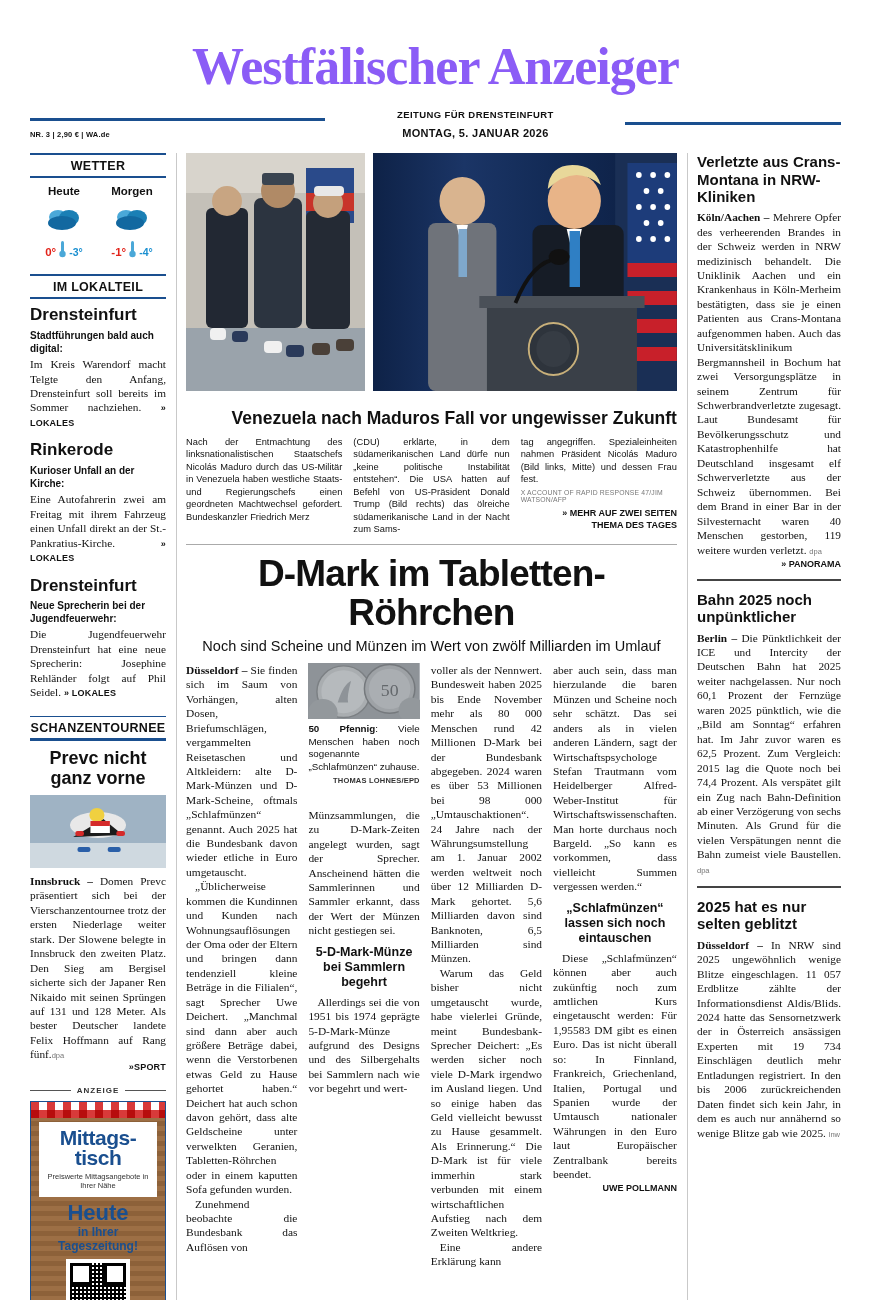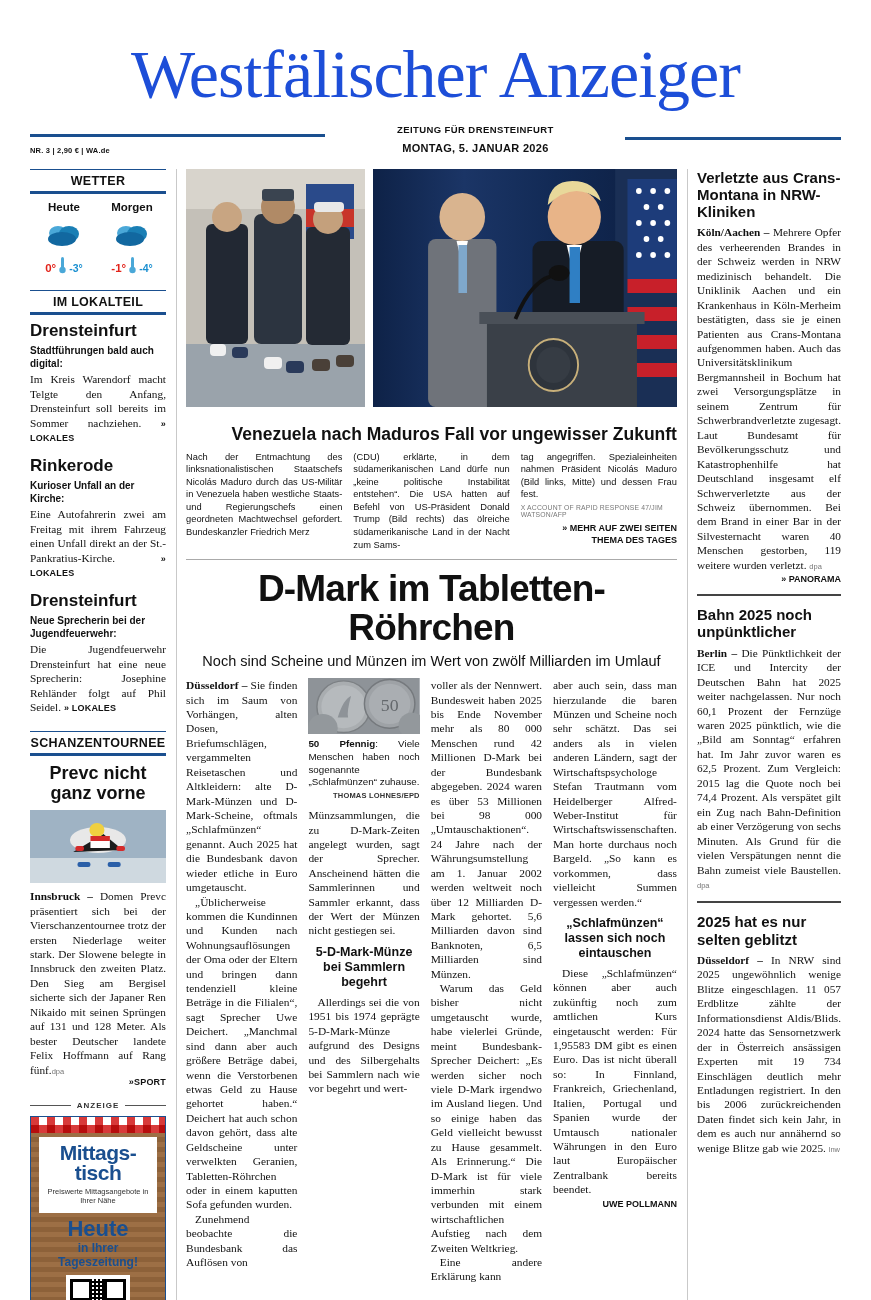--- a/index.html
+++ b/index.html
@@ -10,25 +10,25 @@
     color: #111;
     overflow: hidden;
     position: relative;
   }
   .page { width: 871px; height: 1300px; position: relative; padding: 0 30px; }
 
   
   .masthead { text-align: center; padding-top: 42px; }
   .masthead-title {
     font-family: "Liberation Serif", serif;
-    font-weight: 400;
-    font-size: 68px;
+    font-weight: 700;
+    font-size: 52px;
     letter-spacing: -1px;
     line-height: 0.95;
-    color: #1d4ed8;
+    color: #8b5cf6;
   }
   .masthead-rule-row {
     display: flex; align-items: center; justify-content: center;
     margin-top: 16px; gap: 0;
   }
   .mh-line { height: 3px; background: #1a4f8f; flex: 1 1 auto; }
   .mh-center { flex: 0 0 300px; text-align: center; }
   .mh-sub {
     font-family: "Liberation Sans", sans-serif;
     font-weight: 700; font-size: 9.5px; letter-spacing: 0.4px;
@@ -504,21 +504,21 @@
               <path d="M40 55 q8 -26 18 -30 q-6 22 -4 30 Z" fill="#8e9398"></path>
               <circle cx="110" cy="36" r="34" fill="#9ea2a6" stroke="#75797d" stroke-width="2"></circle>
               <circle cx="110" cy="36" r="28" fill="#aaaeb2"></circle>
               <text x="110" y="46" font-size="24" font-family="Liberation Serif, serif" fill="#64686c" text-anchor="middle">50</text>
               <circle cx="20" cy="70" r="20" fill="#93989c"></circle>
               <circle cx="140" cy="66" r="18" fill="#93989c"></circle>
             </svg>
           </div>
           <div class="figcap"><b>50 Pfennig</b><span>: Viele Menschen haben noch sogenannte „Schlafmünzen“ zuhause.</span></div>
           <div class="figcredit">THOMAS LOHNES/EPD</div>
-          <div class="body-txt" style="margin-top:8px">
+          <div class="body-txt" style="margin-top:23px">
             <p class="noind">Münzsammlungen, die zu D-Mark-Zeiten angelegt wurden, sagt der Sprecher. Anscheinend hätten die Sammlerinnen und Sammler erkannt, dass der Wert der Münzen nicht gestiegen sei.</p>
           </div>
           <div class="sub-head">5-D-Mark-Münze bei Sammlern begehrt</div>
           <div class="body-txt">
             <p>Allerdings sei die von 1951 bis 1974 geprägte 5-D-Mark-Münze aufgrund des Designs und des Silbergehalts bei Sammlern nach wie vor begehrt und wert-</p>
           </div>
         </div>
         <div class="art-col">
           <div class="body-txt">
             <p class="noind">voller als der Nennwert. Bundesweit haben 2025 bis Ende November mehr als 80 000 Menschen rund 42 Millionen D-Mark bei der Bundesbank abgegeben. 2024 waren es über 53 Millionen bei 98 000 „Umtauschaktionen“. 24 Jahre nach der Währungsumstellung am 1. Januar 2002 werden weltweit noch über 12 Milliarden D-Mark gehortet. 5,6 Milliarden davon sind Banknoten, 6,5 Milliarden sind Münzen.</p>

